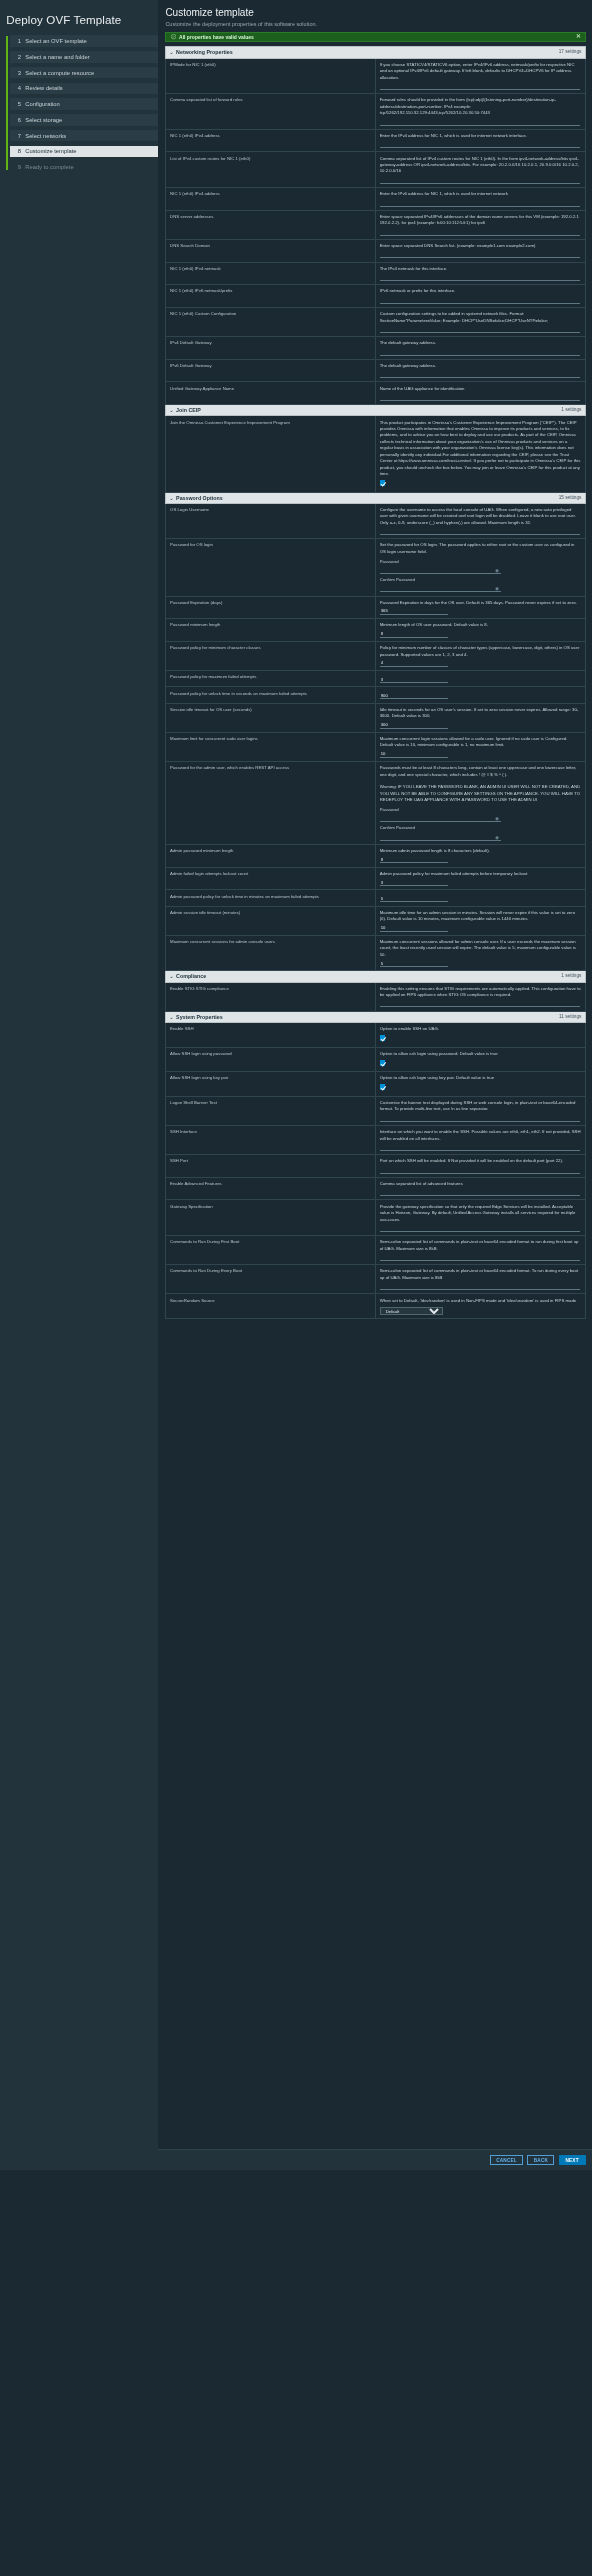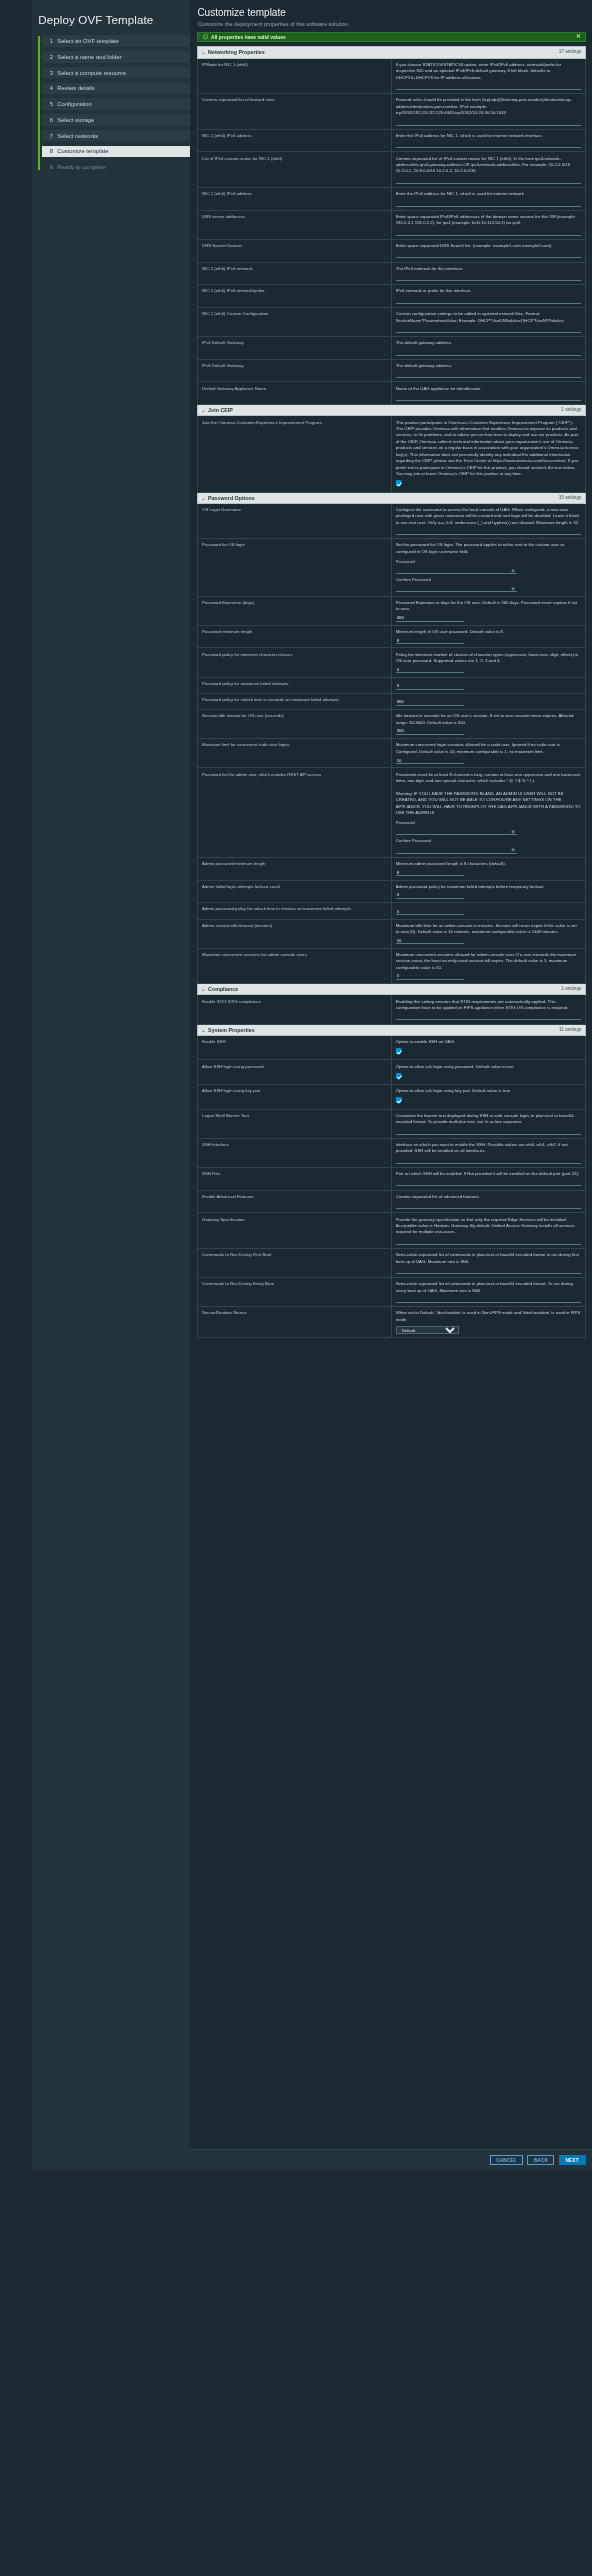--- a/index.html
+++ b/index.html
@@ -4,21 +4,21 @@
 <style>
   * { box-sizing: border-box; margin: 0; padding: 0; }
   body {
     width: 593px;
     height: 2576px;
     background: #1b2a32;
     font-family: "Liberation Sans", sans-serif;
     color: #e8eaec;
     overflow: hidden;
   }
-  .wizard { display: flex; width: 593px; height: 2170px; padding-left: 32px; }
+  .wizard { display: flex; width: 593px; height: 2170px; }
 
   
   .sidebar {
     width: 158px;
     background: #22333c;
     padding: 9.5px 0 0 0;
     flex: 0 0 158px;
     position: relative;
   }
   .wiz-title {

